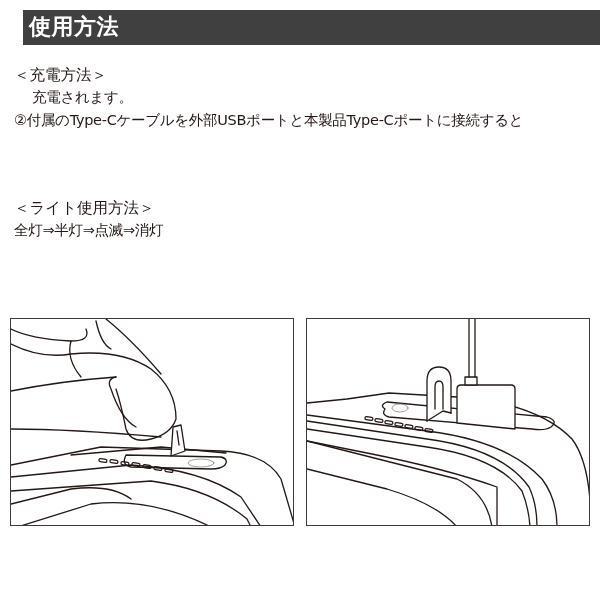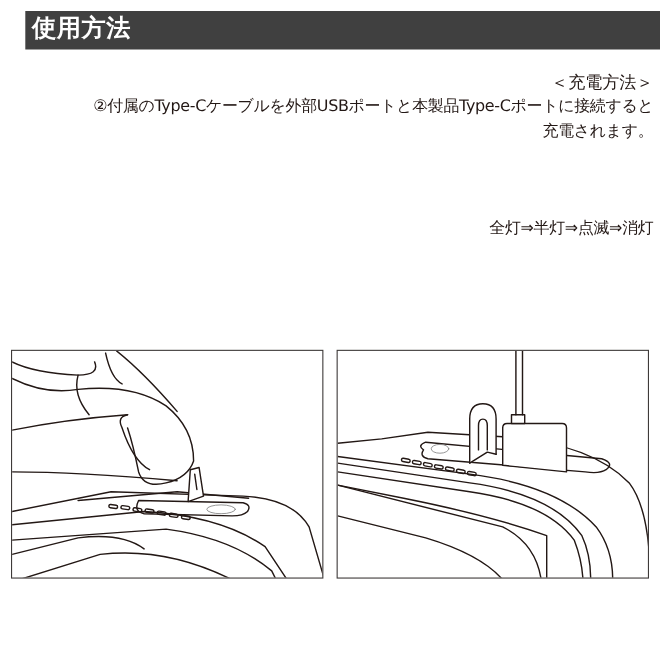--- a/index.html
+++ b/index.html
@@ -12,21 +12,21 @@
       position: absolute; left: 11px; top: 10px; width: 579px; height: 35px;
       background: #404040;
       margin-left: 12px;
     }
     .header-title {
       position: absolute; left: 6px; top: 3px;
       color: #ffffff; font-size: 22px; line-height: 28px; font-weight: bold;
       letter-spacing: 0.5px;
     }
     .section {
-      position: absolute; left: 14px; width: 580px; text-align: right;
+      position: absolute; left: 14px; width: 580px;
     }
     .section-title {
       font-size: 15.5px; line-height: 22px; margin: 0;
     }
     .line {
       font-size: 14.5px; line-height: 22.5px; margin: 0; white-space: nowrap;
       letter-spacing: -0.3px;
     }
     .indent { padding-left: 18px; }
     #charge { top: 64px; }
@@ -45,25 +45,26 @@
   </style>
 </head>
 <body>
 
 <div class="header-bar">
   <div class="header-title">使用方法</div>
 </div>
 
 <div class="section" id="charge">
   <p class="section-title">＜充電方法＞</p>
+  <p class="line indent">充電されます。</p>
   <p class="line">②付属のType-Cケーブルを外部USBポートと本製品Type-Cポートに接続すると</p>
-  <p class="line indent">充電されます。</p>
 </div>
 
 <div class="section" id="light">
+  <p class="section-title">＜ライト使用方法＞</p>
   <p class="line">全灯⇒半灯⇒点滅⇒消灯</p>
 </div>
 
 <div class="figure" id="fig1">
   <svg width="284" height="208" viewBox="0 0 284 208">
 
     <path d="M0 146 L90 128 L210 132 Q255 134 270 160 L284 208"></path>
     <path d="M0 158 L120 146 Q190 150 230 178 L250 208"></path>
     <path d="M0 172 L140 162 Q200 170 236 200 L240 208"></path>
     <path d="M0 210 L80 185 Q140 178 200 208"></path>

